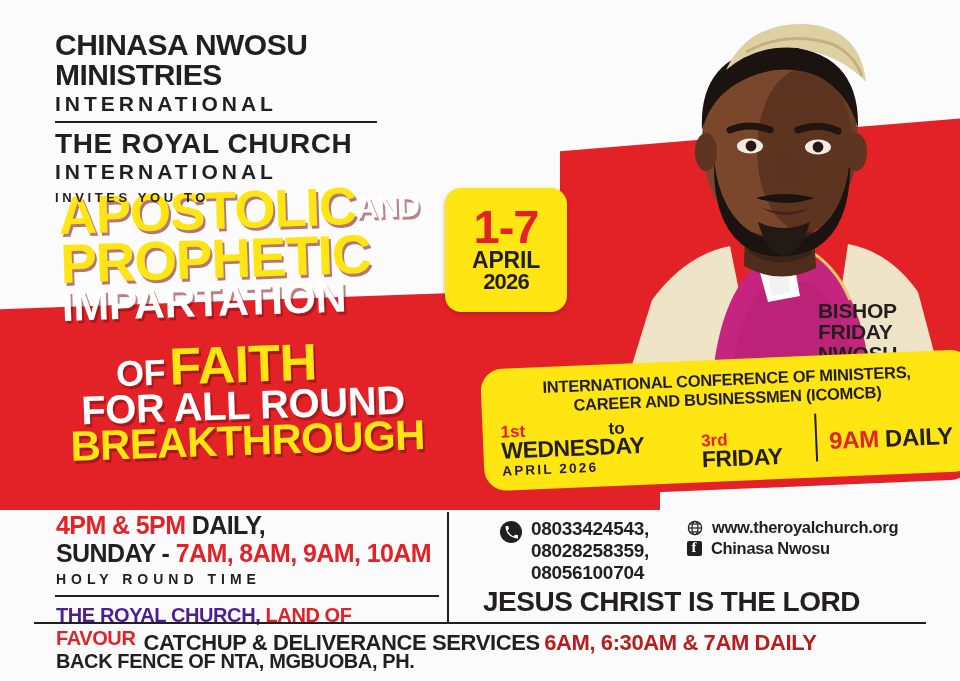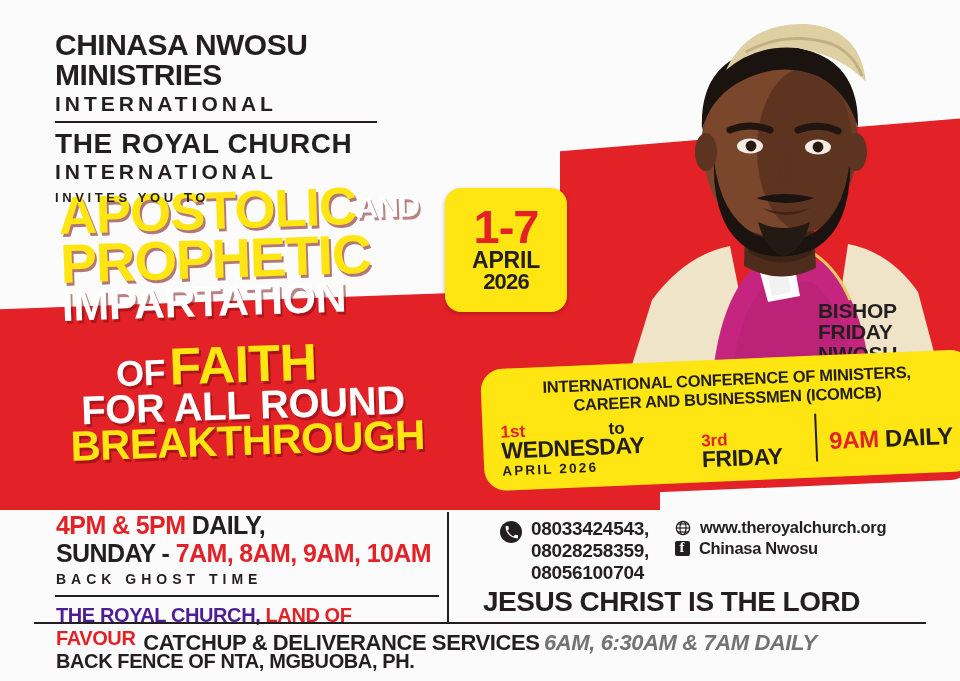--- a/index.html
+++ b/index.html
@@ -196,21 +196,21 @@
   .s-addr2 { font-size: 20px; font-weight: 800; letter-spacing: -0.4px; color: #231f20; line-height: 1.15; }
 
   .v-div {
     position: absolute; left: 447px; top: 512px; width: 2px; height: 110px;
     background: #231f20; z-index: 8;
   }
 
   
   .contacts {
     position: absolute; left: 500px; top: 518px; z-index: 8;
-    display: flex; gap: 12px;
+    display: flex; gap: 24px;
   }
   .phone-col { display: flex; gap: 9px; align-items: flex-start; }
   .ic-phone {
     width: 22px; height: 22px; border-radius: 50%; background: #231f20;
     display: flex; align-items: center; justify-content: center; margin-top: 3px; flex: none;
   }
   .ic-phone svg { width: 13px; height: 13px; fill: #ffffff; }
   .phone-nums div {
     font-size: 19px; font-weight: 800; color: #231f20; line-height: 1.17; letter-spacing: -0.3px;
   }
@@ -240,21 +240,21 @@
   .bot-rule {
     position: absolute; left: 34px; top: 622px; width: 892px; height: 2px;
     background: #231f20; z-index: 8;
   }
   .bot-bar {
     position: absolute; left: 0; top: 630px; width: 960px; z-index: 8;
     text-align: center;
   }
   .bot-bar span { font-size: 22px; font-weight: 800; letter-spacing: -0.4px; }
   .bot-bar .blk { color: #231f20; }
-  .bot-bar .red { color: #737373; font-style: italic; }
+  .bot-bar .red { color: #b91c1c; }
 </style>
 </head>
 <body>
 
 <div class="flyer">
 
   <div class="red-clip">
     <div class="red-band"></div>
   </div>
 
@@ -393,21 +393,21 @@
   <div class="sched">
     <div class="s-row1">
       <span class="red">4PM &amp; 5PM</span>
       <span class="blk">DAILY,</span>
     </div>
     <div class="s-row2">
       <span class="blk">SUNDAY</span>
       <span class="blk">-</span>
       <span class="red">7AM, 8AM, 9AM, 10AM</span>
     </div>
-    <div class="s-ghost">BACK GHOST TIME</div>
+    <div class="s-ghost">HOLY ROUND TIME</div>
     <div class="s-rule"></div>
     <div class="s-addr1">
       <span class="blk">THE ROYAL CHURCH,</span>
       <span class="red">LAND OF FAVOUR</span>
     </div>
     <div class="s-addr2">BACK FENCE OF NTA, MGBUOBA, PH.</div>
   </div>
 
   <div class="v-div"></div>
 

